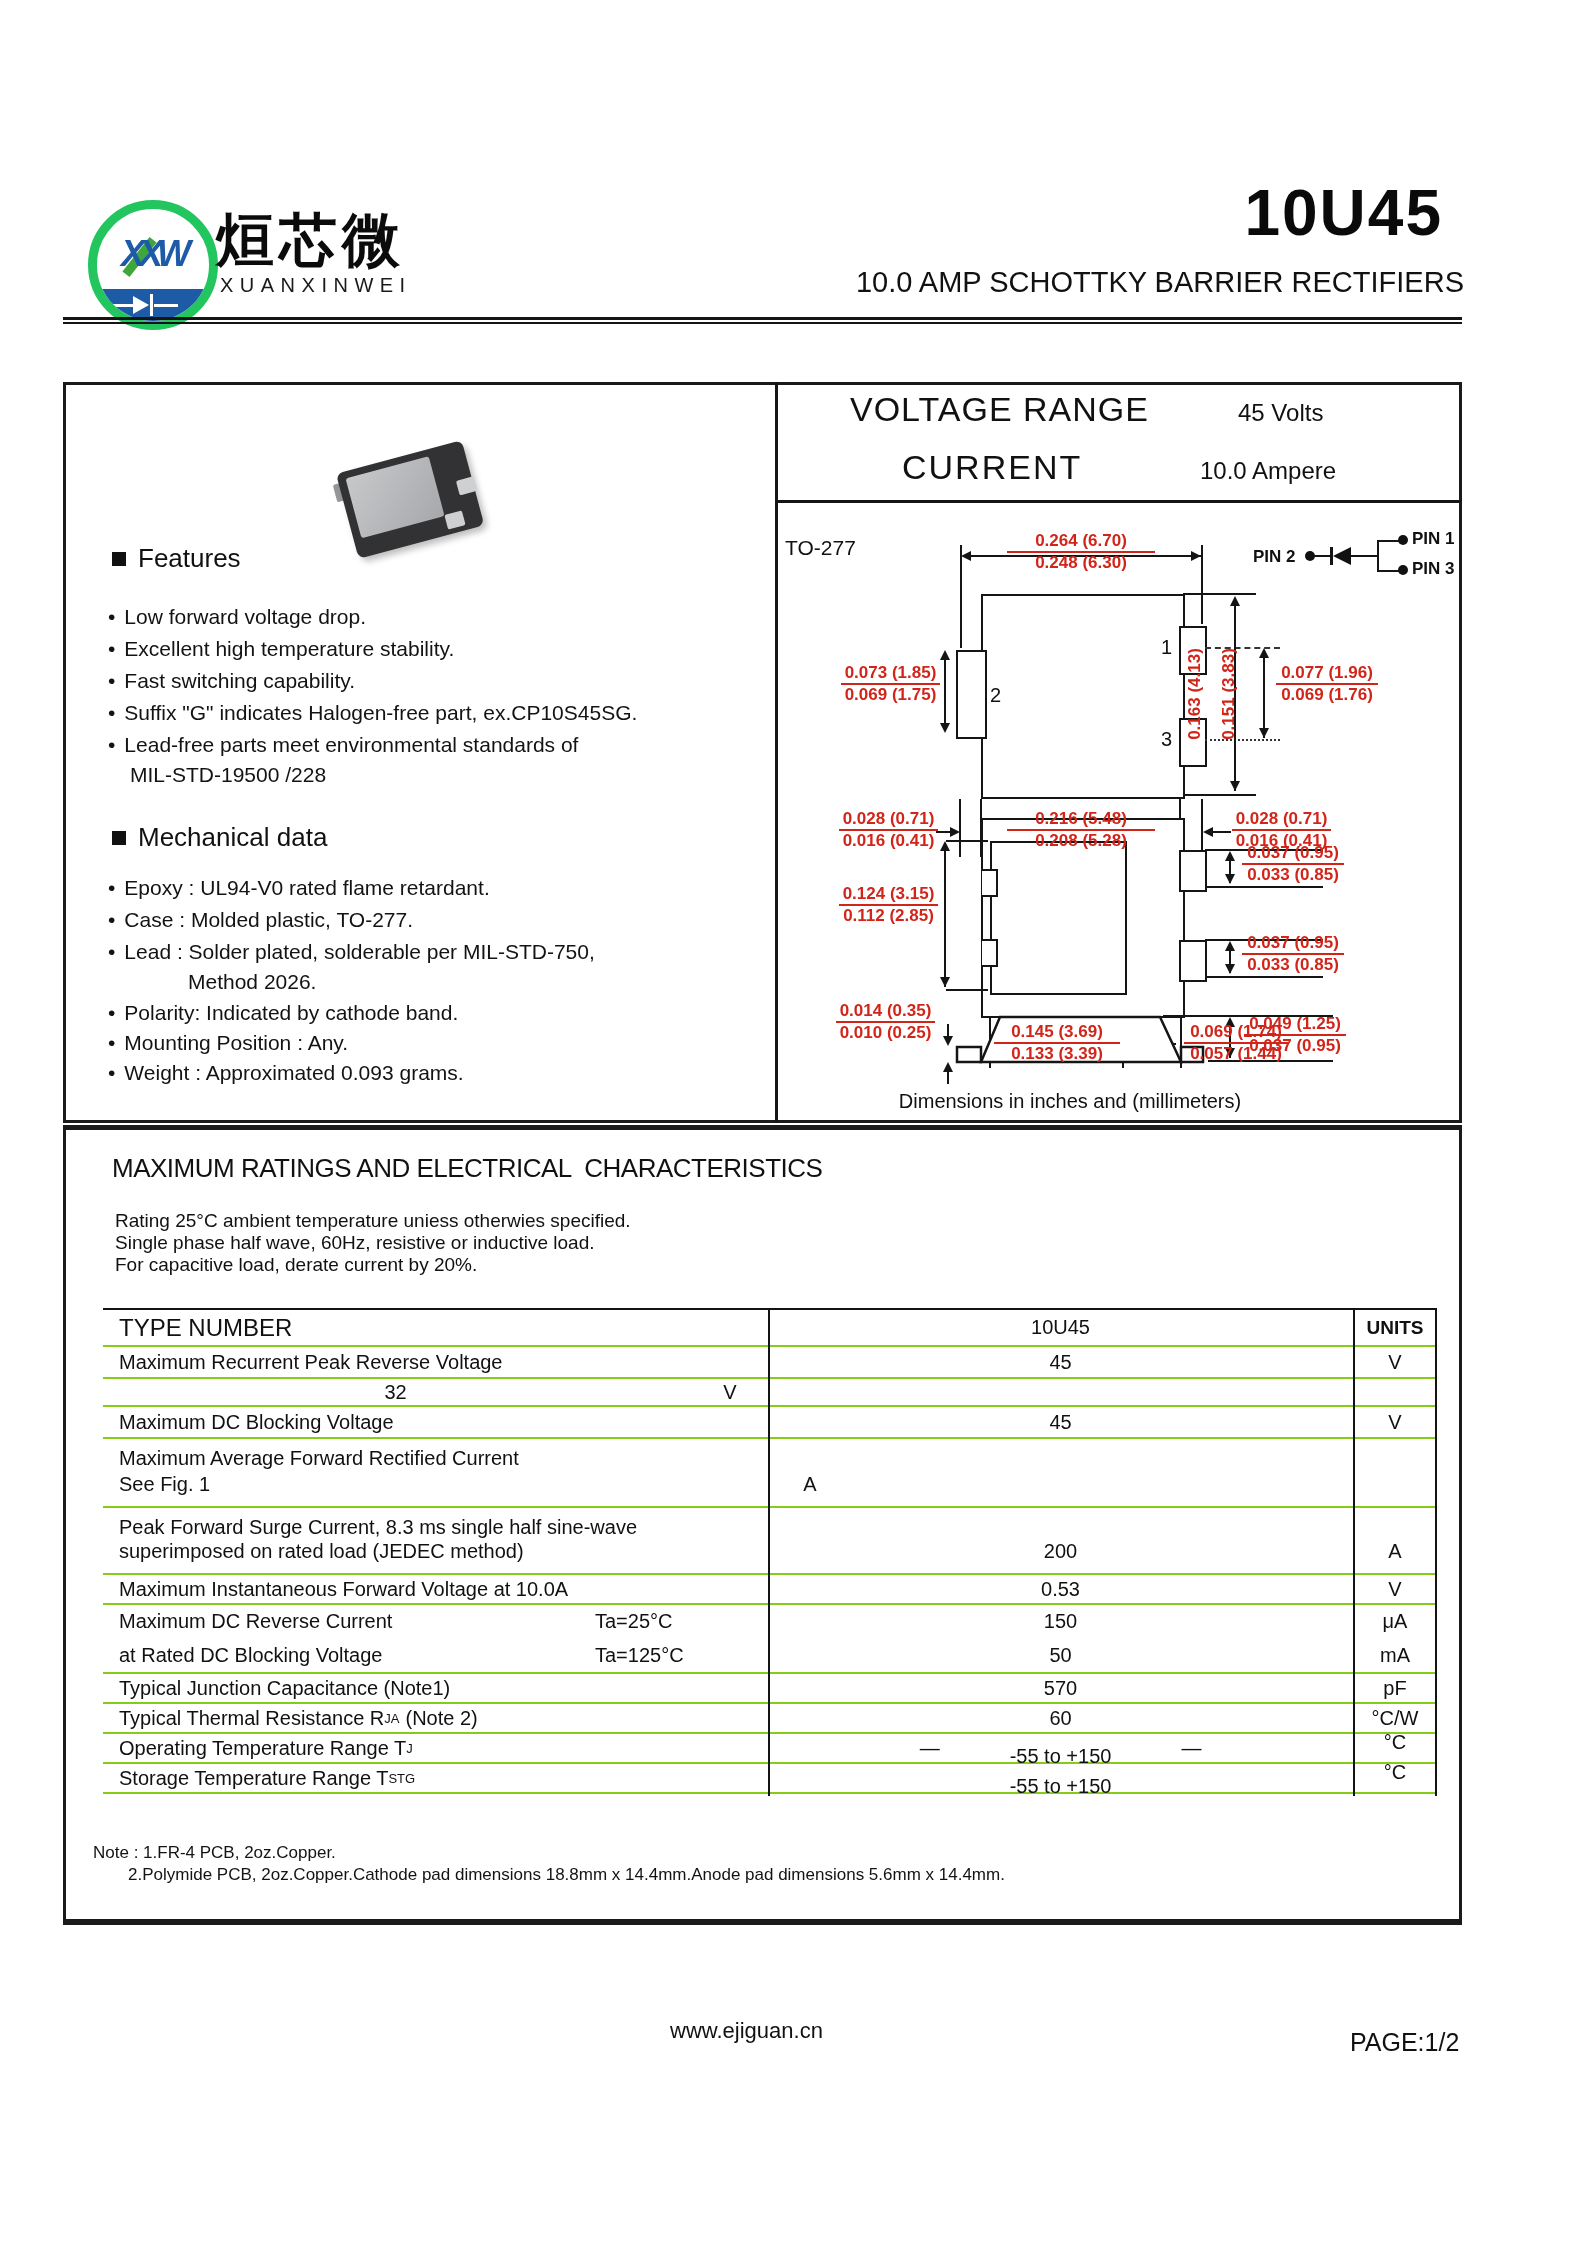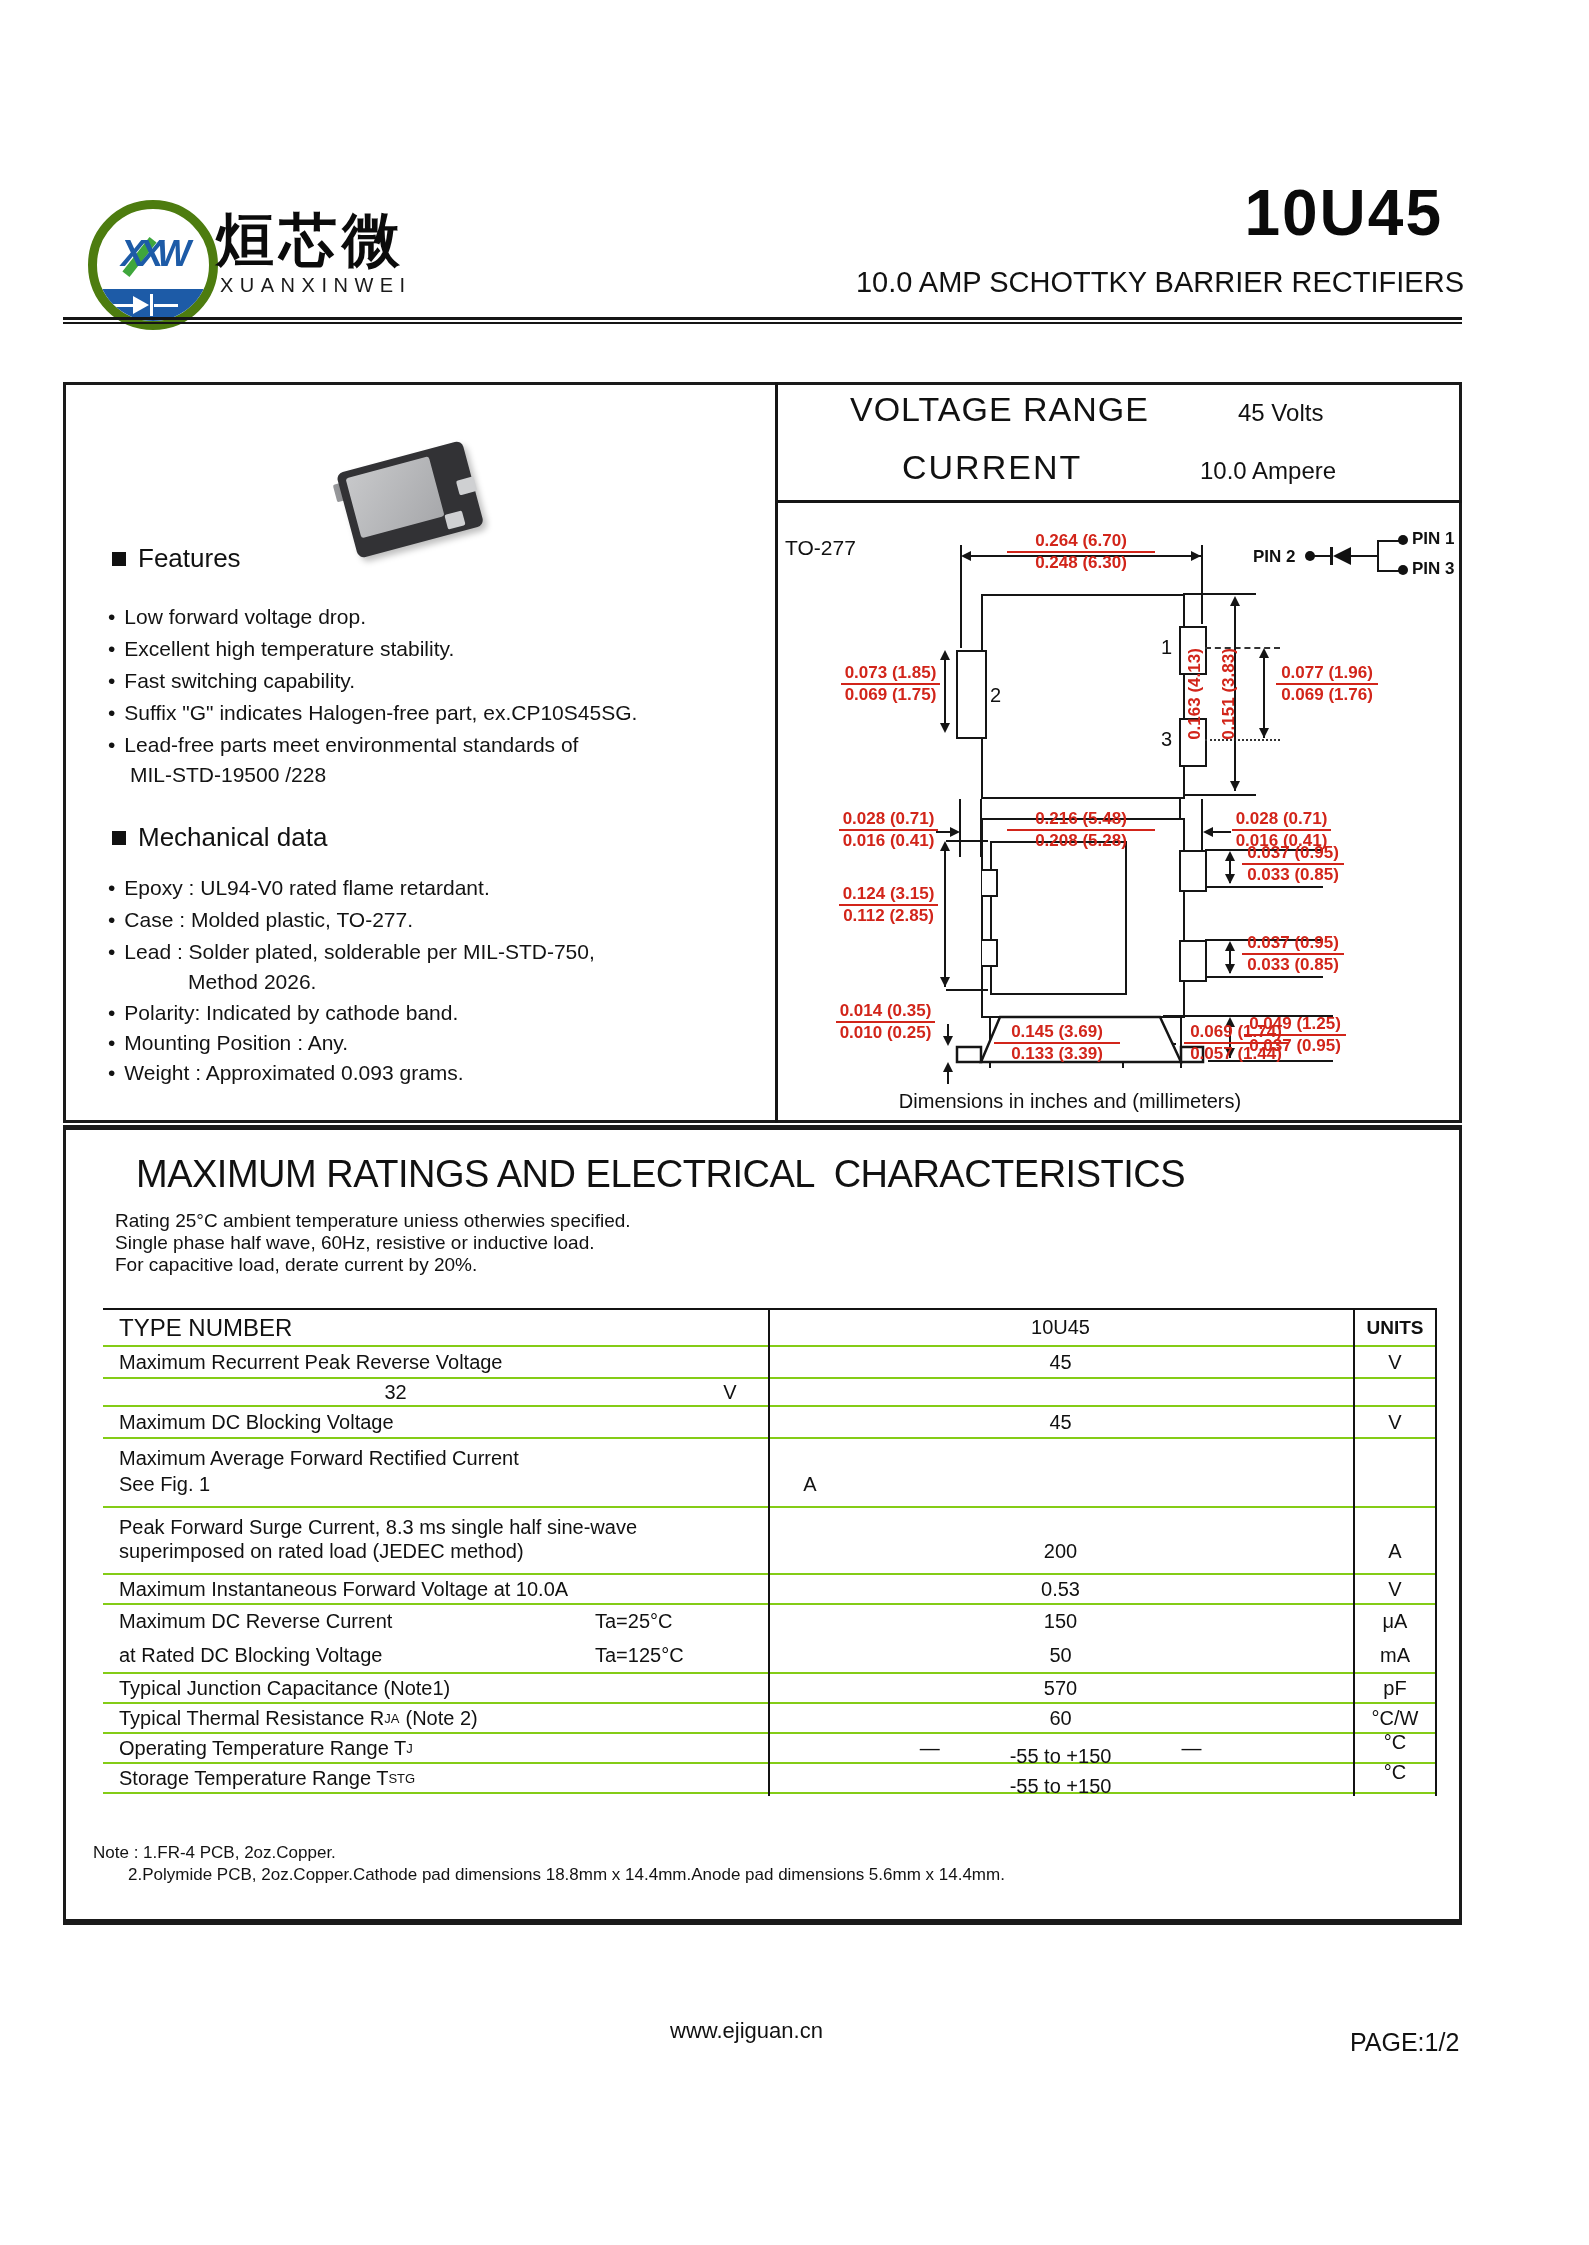--- a/index.html
+++ b/index.html
@@ -44,21 +44,21 @@
   .uhigh{transform:translateY(-6px);}
   sub{font-size:13px;}
   .note{position:absolute;font-size:17px;color:#131313;white-space:nowrap;}
 </style>
 </head>
 <body>
 
 <div class="page">
 
   <div class="abs" style="left:88px;top:198px;width:420px;height:132px;">
-    <div class="abs" style="left:0;top:2px;width:112px;height:112px;border-radius:50%;border:9px solid #4d7c0f;background:#fff;overflow:hidden;">
+    <div class="abs" style="left:0;top:2px;width:112px;height:112px;border-radius:50%;border:9px solid #22c55e;background:#fff;overflow:hidden;">
       <div class="abs" style="left:38px;top:26px;width:9px;height:44px;background:#3fa63c;transform:rotate(38deg);"></div>
       <div class="abs" style="left:0;top:24px;width:112px;text-align:center;color:#1d5ba7;font-weight:800;font-style:italic;font-size:36px;letter-spacing:-6px;">XXW</div>
       <div class="abs" style="left:-10px;top:80px;width:132px;height:34px;background:#1d5ba7;">
         <div class="abs" style="left:20px;top:15px;width:26px;height:3px;background:#fff;"></div>
         <div class="abs" style="left:46px;top:7px;width:0;height:0;border-style:solid;border-width:9px 0 9px 16px;border-color:transparent transparent transparent #fff;"></div>
         <div class="abs" style="left:63px;top:5px;width:3px;height:22px;background:#fff;"></div>
         <div class="abs" style="left:67px;top:15px;width:24px;height:3px;background:#fff;"></div>
       </div>
     </div>
     <div class="abs" style="left:128px;top:4px;font-size:58px;font-weight:600;letter-spacing:5px;color:#0b0b0b;white-space:nowrap;">烜芯微</div>
@@ -277,21 +277,21 @@
   <div class="ah ah-d" style="left:1225px;top:1048px;"></div>
   <div class="dim" style="left:1244px;top:1014px;width:102px;">
     <span class="t">0.049 (1.25)</span>
     <span class="b">0.037 (0.95)</span>
   </div>
 
   <div class="abs" style="left:835px;top:1090px;width:470px;text-align:center;font-size:20px;">Dimensions in inches and (millimeters)</div>
 
   <div class="abs" style="left:63px;top:1125px;width:1399px;height:800px;border:3px solid #1a1a1a;border-top-width:5px;border-bottom-width:6px;box-sizing:border-box;"></div>
 
-  <div class="abs" style="left:112px;top:1153px;font-size:38px;letter-spacing:-0.5px;white-space:pre;margin-left:24px;">MAXIMUM RATINGS AND ELECTRICAL  CHARACTERISTICS</div>
+  <div class="abs" style="left:112px;top:1153px;font-size:26px;letter-spacing:-0.5px;white-space:pre;">MAXIMUM RATINGS AND ELECTRICAL  CHARACTERISTICS</div>
   <div class="abs" style="left:115px;top:1210px;font-size:19px;">Rating 25°C ambient temperature uniess otherwies specified.</div>
   <div class="abs" style="left:115px;top:1232px;font-size:19px;">Single phase half wave, 60Hz, resistive or inductive load.</div>
   <div class="abs" style="left:115px;top:1254px;font-size:19px;">For capacitive load, derate current by 20%.</div>
 
   <div class="tbl">
     <div class="vr" style="left:665px;"></div>
     <div class="vr" style="left:1250px;"></div>
     <div class="vr" style="left:1332px;"></div>
 
     <div class="trow" style="top:0;height:37px;">

